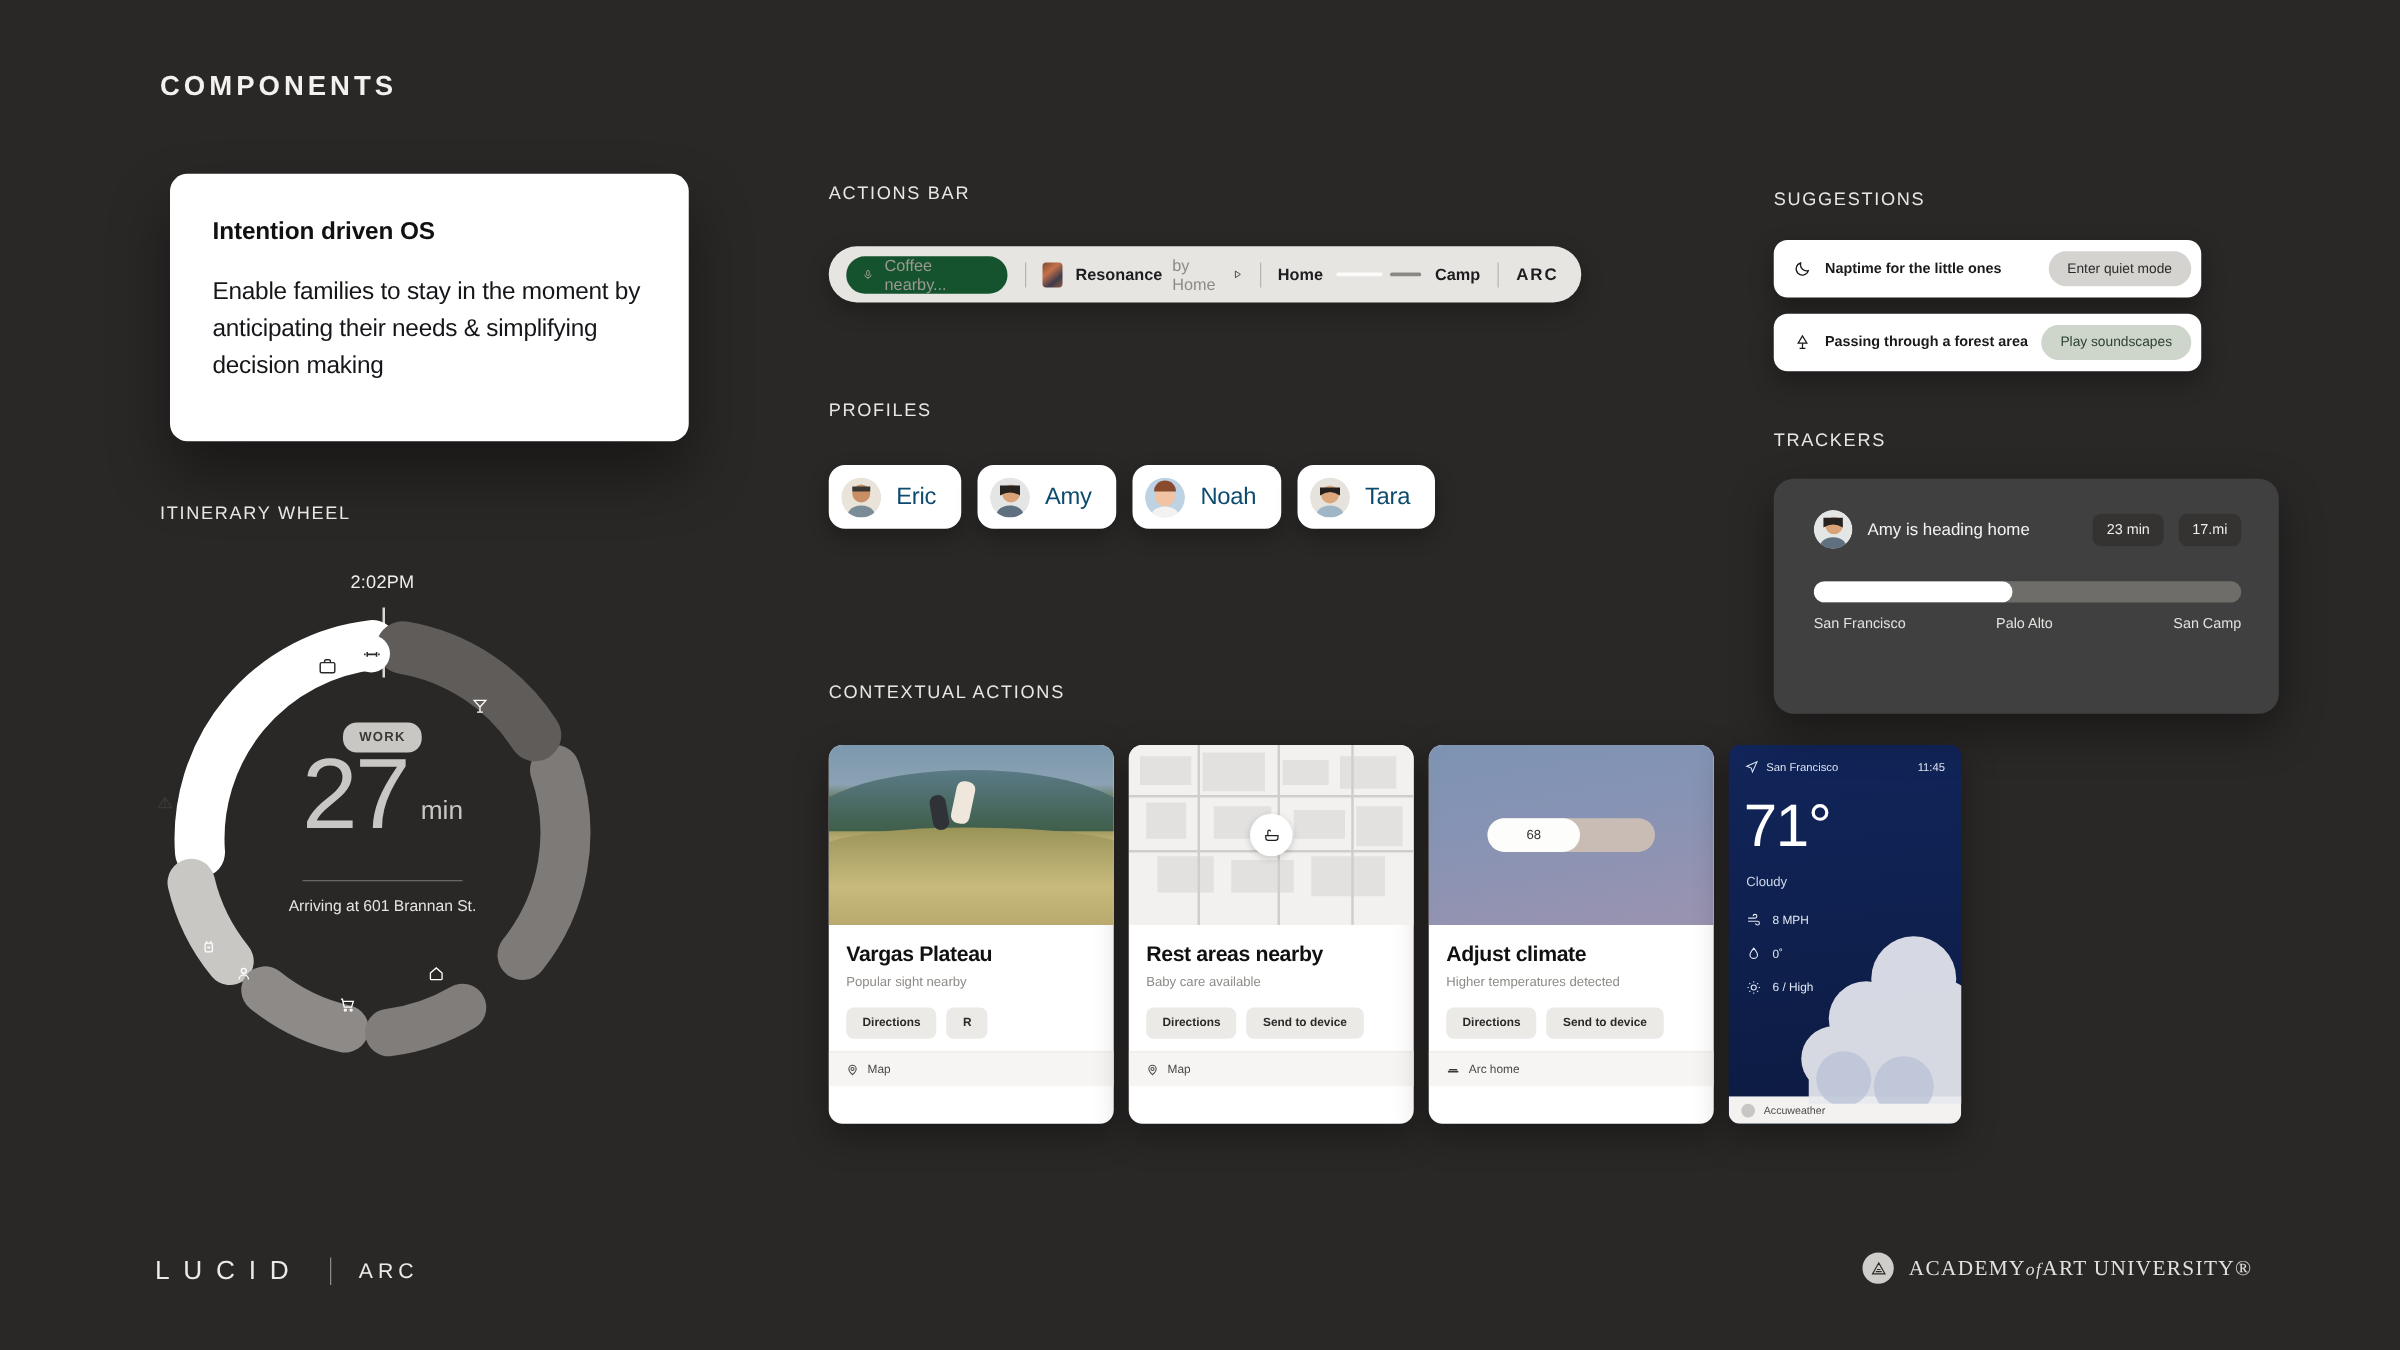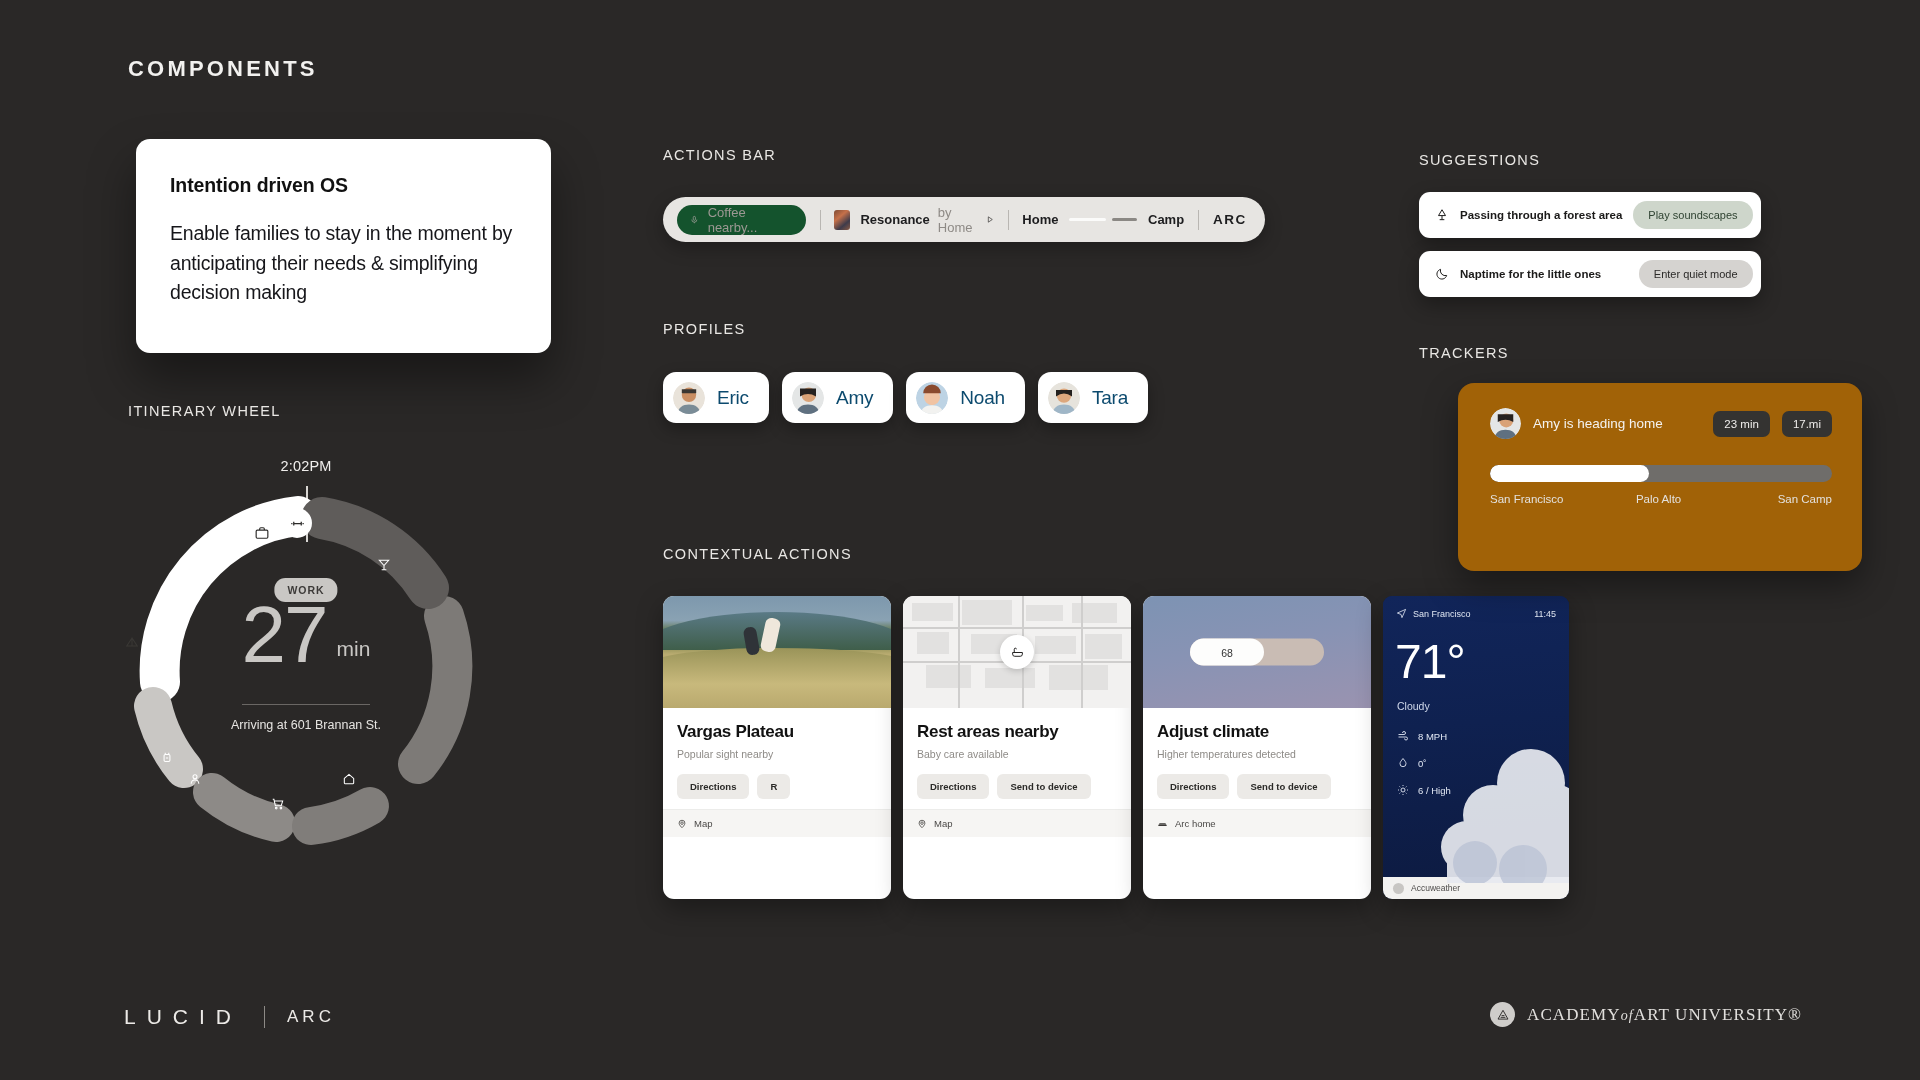--- a/index.html
+++ b/index.html
@@ -100,21 +100,21 @@
   }
   .pcard .av { width:32px;height:32px;border-radius:50%; flex:0 0 32px; }
   .pcard .nm { font-size:19px; color:#0c4a6e; letter-spacing:-.2px;}
 
   
   .cards { position:absolute; left:663px; top:596px; display:flex; gap:12px; }
   .ccard {
     width:228px; background:#fff; border-radius:11px; overflow:hidden;
     box-shadow:0 10px 26px rgba(0,0,0,.34);
   }
-  .ccard .media { height:112px; position:relative; overflow:hidden;}
+  .ccard .media { height:144px; position:relative; overflow:hidden;}
   .ccard .body { padding:14px 14px 10px 14px; }
   .ccard h3 { font-size:17px; font-weight:700; color:#111; letter-spacing:-.3px;}
   .ccard .sub { margin-top:6px; font-size:10.5px; color:#8e8b87; }
   .ccard .btns { margin-top:14px; display:flex; gap:8px; }
   .chip {
     background:#eceae7; border-radius:6px; font-size:9.5px; font-weight:700;
     color:#2b2a28; padding:7px 13px;
   }
   .ccard .foot {
     border-top:1px solid #ececea; background:#f6f5f3;
@@ -187,22 +187,22 @@
   }
   .sugg .txt { font-size:11.5px; font-weight:700; color:#1b1a19; white-space:nowrap;}
   .sugg .act {
     margin-left:auto; background:#d5d3d0; border-radius:14px;
     padding:8px 15px; font-size:11px; color:#2b2a28; white-space:nowrap;
   }
   .sugg .act.green { background:#ced6cb; color:#2e4231;}
 
   
   .tracker {
-    position:absolute; left:1458px; top:383px; width:404px; height:188px;
-    background:#a16207; border-radius:16px; padding:25px 30px 0 32px;
+    position:absolute; left:1419px; top:383px; width:404px; height:188px;
+    background:#404040; border-radius:16px; padding:25px 30px 0 32px;
     box-shadow:0 14px 34px rgba(0,0,0,.4);
   }
   .tr-row { display:flex; align-items:center; gap:12px; }
   .tr-av { width:31px;height:31px;border-radius:50%; flex:0 0 31px;}
   .tr-name { font-size:13.5px; color:#f4f3f1; }
   .tr-pill {
     background:#343331; border-radius:7px; padding:7px 11px;
     font-size:11.5px; color:#efedeb;
   }
   .tr-bar { margin-top:26px; height:17px; border-radius:9px; background:#6f6d6a; overflow:hidden;}
@@ -528,31 +528,31 @@
         <span class="dot"></span>
         <span>Accuweather</span>
       </div>
     </div>
   </div>
 
   <div class="sec-label" style="left:1419px; top:152px;">SUGGESTIONS</div>
   <div class="suggestions">
     <div class="sugg">
       <svg width="14" height="14" viewBox="0 0 24 24" fill="none" stroke="#1b1a19" stroke-width="1.7">
+        <path d="M20 14.5A8.5 8.5 0 0 1 9.5 4a8.5 8.5 0 1 0 10.5 10.5z"></path>
+      </svg>
+      <span class="txt">Naptime for the little ones</span>
+      <span class="act">Enter quiet mode</span>
+    </div>
+    <div class="sugg">
+      <svg width="14" height="14" viewBox="0 0 24 24" fill="none" stroke="#1b1a19" stroke-width="1.7">
         <path d="M12 3 6 13h12zM12 13v7M8 20h8"></path>
       </svg>
       <span class="txt">Passing through a forest area</span>
       <span class="act green">Play soundscapes</span>
-    </div>
-    <div class="sugg">
-      <svg width="14" height="14" viewBox="0 0 24 24" fill="none" stroke="#1b1a19" stroke-width="1.7">
-        <path d="M20 14.5A8.5 8.5 0 0 1 9.5 4a8.5 8.5 0 1 0 10.5 10.5z"></path>
-      </svg>
-      <span class="txt">Naptime for the little ones</span>
-      <span class="act">Enter quiet mode</span>
     </div>
   </div>
 
   <div class="sec-label" style="left:1419px; top:345px;">TRACKERS</div>
   <div class="tracker">
     <div class="tr-row">
       <svg class="tr-av" viewBox="0 0 40 40">
         <circle cx="20" cy="20" r="20" fill="#e4e6e6"></circle>
         <circle cx="21" cy="16" r="9" fill="#d9a277"></circle>
           <path d="M10 8h20v10q-10-6-20 0z" fill="#262220"></path>

